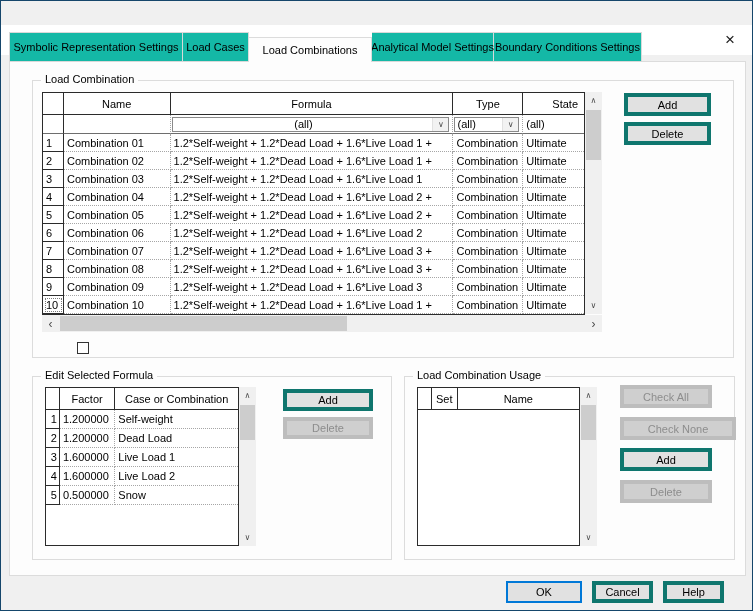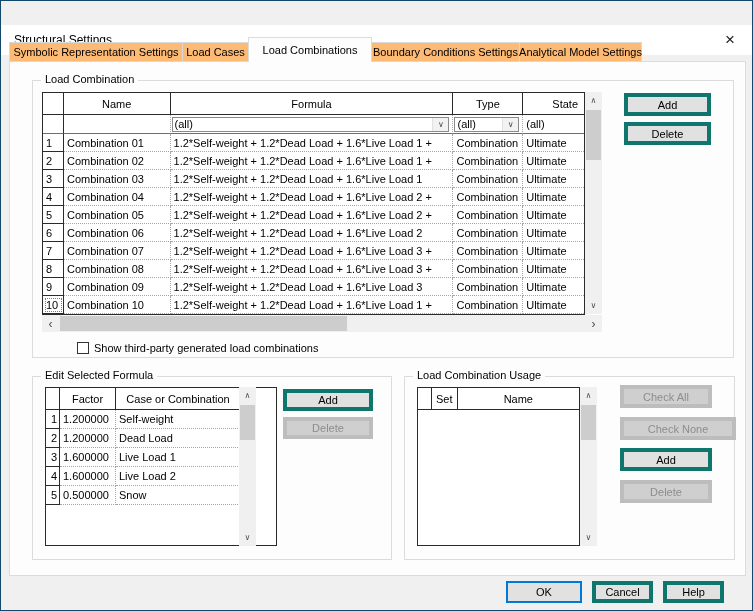--- a/index.html
+++ b/index.html
@@ -11,21 +11,21 @@
 
   
   .titlebar { position:absolute; left:0; top:0; width:100%; height:30px; background:#ffffff;margin-top:24px; }
   .title { position:absolute; left:13px; top:0; line-height:30px; font-size:12px; }
   .close-btn { position:absolute; right:6px; top:0; width:32px; height:30px;
                display:flex; align-items:center; justify-content:center;
                font-size:17px; font-weight:300; color:#1a1a1a; }
 
   
   .tabs { position:absolute; left:8px; top:36px; height:25px; display:flex; align-items:flex-end; z-index:3; }
-  .tab { height:20px; background:#fdba74; border:1px solid #d9d9d9; border-left:none;
+  .tab { height:30px; background:#14b8a6; border:1px solid #d9d9d9; border-left:none;
          display:flex; align-items:center; justify-content:center; white-space:nowrap; }
   .tab:first-child { border-left:1px solid #d9d9d9; }
   .tab.active { height:25px; background:#fdfdfd; border:1px solid #dcdcdc; border-bottom:none;
                 margin-left:-1px; z-index:4; }
 
   
   .page { position:absolute; left:8px; top:60px; width:737px; height:515px;
           background:#fdfdfd; border:1px solid #dcdcdc; }
 
   
@@ -37,21 +37,21 @@
   .r { display:flex; }
   .c { overflow:hidden; white-space:nowrap; padding:0 0 0 3px; display:flex; align-items:center; }
   .hdr { height:22px; }
   .hdr .c { border-right:1px solid #2b2b2b; border-bottom:1px solid #2b2b2b; justify-content:center; padding:0 2px; }
   .hdr .c.last { border-right:none; }
   .rowhead { border-right:1px solid #2b2b2b; border-bottom:1px solid #2b2b2b; background:#fff; }
   .dcell { border-right:1px dotted #a6a6a6; border-bottom:1px dotted #a6a6a6; }
   .dcell.last { border-right:none; }
 
   
-  .w0 { width:21px; } .w1 { width:107px; } .w2 { width:284px; } .w3 { width:70px; } .w4 { width:61px; }
+  .w0 { width:21px; } .w1 { width:107px; } .w2 { width:284px;text-align:center; } .w3 { width:70px; } .w4 { width:61px; }
   .filterrow { height:19px; }
   .filterrow .c { border-bottom:1px solid #6e6e6e; }
   .datarow { height:18px; }
   .sel-focus { outline:1px dotted #7a7a7a; outline-offset:-3px; }
 
   .combo { flex:1; height:15px; margin-right:2px; border:1px solid #8a8a8a; background:#fff;
            display:flex; align-items:center; }
   .combo .ctxt { flex:1; padding-left:2px; overflow:hidden; }
   .combo .dd { width:16px; height:100%; background:#f2f2f2; border-left:1px solid #e1e1e1;
                display:flex; align-items:center; justify-content:center; font-size:8px; color:#4d4d4d; }
@@ -92,22 +92,22 @@
 
   <div class="titlebar">
     <div class="title">Structural Settings</div>
     <div class="close-btn">×</div>
   </div>
 
   <div class="tabs">
     <div class="tab" style="width:174px">Symbolic Representation Settings</div>
     <div class="tab" style="width:66px">Load Cases</div>
     <div class="tab active" style="width:124px">Load Combinations</div>
+    <div class="tab" style="width:122px">Analytical Model Settings</div>
     <div class="tab" style="width:148px">Boundary Conditions Settings</div>
-    <div class="tab" style="width:122px">Analytical Model Settings</div>
   </div>
 
   <div class="page">
 
     <div class="grp" style="left:22px; top:18px; width:702px; height:278px;">
       <span class="grp-label">Load Combination</span>
     </div>
 
     <div class="grid" style="left:32px; top:30px; width:543px; height:223px;">
       <div class="r hdr">
@@ -216,27 +216,26 @@
     <div class="sb" style="left:32px; top:253px; width:560px; height:17px;">
       <div class="sb-btn h" style="left:0; top:0;">‹</div>
       <div class="sb-thumb" style="left:18px; top:1px; width:287px; height:15px;"></div>
       <div class="sb-btn h" style="right:0; top:0;">›</div>
     </div>
 
     <div class="btn" style="left:614px; top:31px; width:87px; height:23px;">Add</div>
     <div class="btn" style="left:614px; top:60px; width:87px; height:23px;">Delete</div>
 
     <div class="cb-box" style="left:67px; top:280px;"></div>
-    <div class="cb-label" style="left:84px; top:280px;">Show third-party generated load combinations</div>
 
     <div class="grp" style="left:22px; top:314px; width:360px; height:184px;">
       <span class="grp-label">Edit Selected Formula</span>
     </div>
 
-    <div class="grid" style="left:35px; top:325px; width:232px; height:159px;">
+    <div class="grid" style="left:35px; top:325px; width:194px; height:159px;">
       <div class="r hdr">
         <div class="c e0"></div>
         <div class="c e1">Factor</div>
         <div class="c e2 last">Case or Combination</div>
       </div>
       <div class="r erow">
         <div class="c e0 rowhead num">1</div>
         <div class="c e1 dcell">1.200000</div>
         <div class="c e2 dcell last">Self-weight</div>
       </div>

